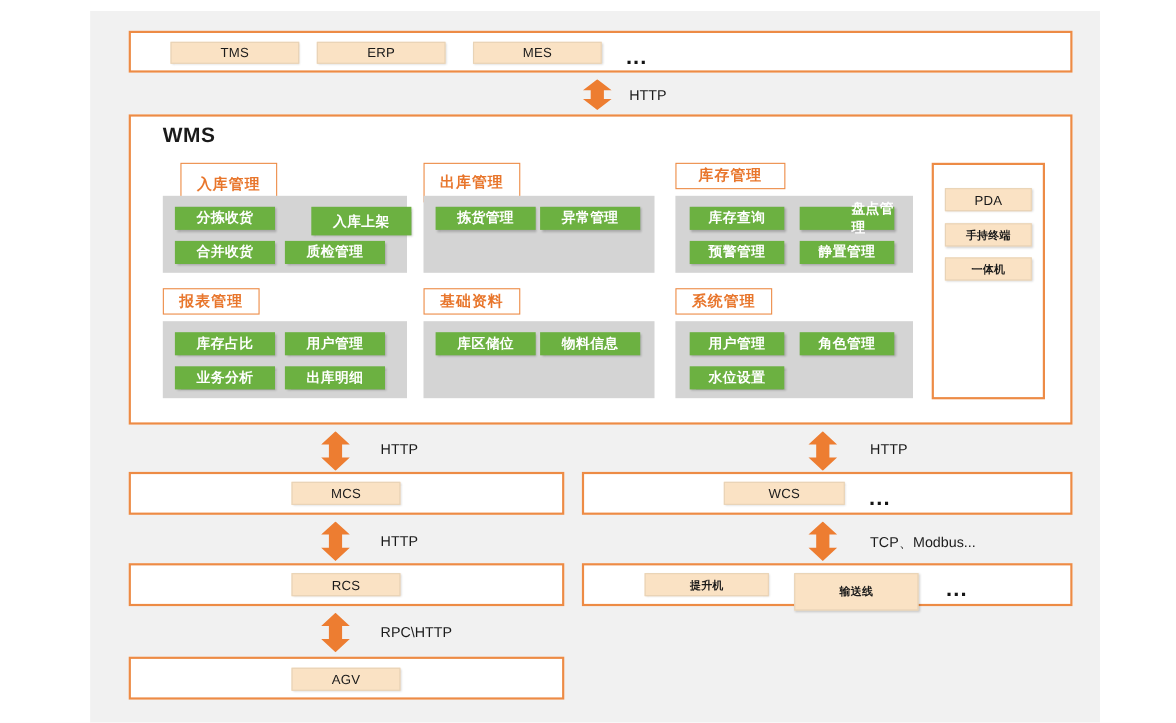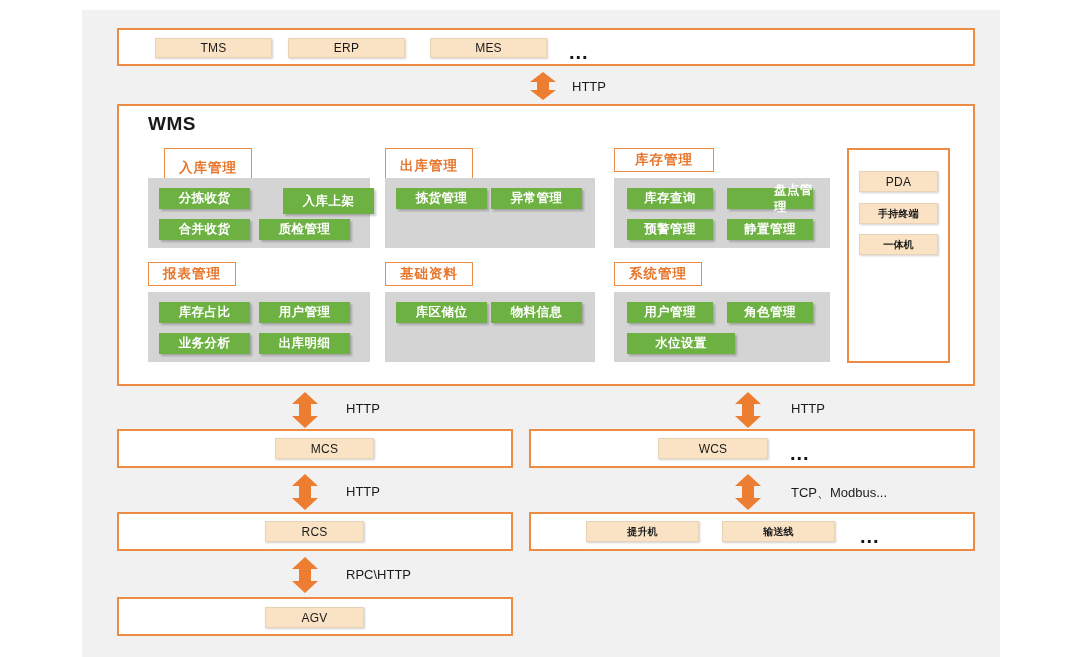--- a/index.html
+++ b/index.html
@@ -173,21 +173,21 @@
 
 <div class="seclabel" style="left:385px; top:262px; width:88px; height:24px;">基础资料</div>
 <div class="gpanel" style="left:385px; top:292px; width:210px; height:70px;"></div>
 <div class="gbtn" style="left:396px; top:302px; width:91px; height:21px;">库区储位</div>
 <div class="gbtn" style="left:491px; top:302px; width:91px; height:21px;text-align:right;">物料信息</div>
 
 <div class="seclabel" style="left:614px; top:262px; width:88px; height:24px;">系统管理</div>
 <div class="gpanel" style="left:614px; top:292px; width:216px; height:70px;"></div>
 <div class="gbtn" style="left:627px; top:302px; width:86px; height:21px;">用户管理</div>
 <div class="gbtn" style="left:727px; top:302px; width:86px; height:21px;">角色管理</div>
-<div class="gbtn" style="left:627px; top:333px; width:108px; height:21px;">水位设置</div>
+<div class="gbtn" style="left:627px; top:333px; width:86px; height:21px;">水位设置</div>
 
 <div class="band" style="left:847px; top:148px; width:103px; height:215px;">
 </div>
 <div class="chip" style="left:859px; top:171px; width:79px; height:21px;">PDA</div>
 <div class="chip cn" style="left:859px; top:203px; width:79px; height:21px;">手持终端</div>
 <div class="chip cn" style="left:859px; top:234px; width:79px; height:21px;">一体机</div>
 
 <div class="darrow" style="left:290px; top:392px; height:36px;">
   <svg viewBox="0 0 30 36" preserveAspectRatio="none" aria-hidden="true">
     <polygon points="15,0 28,12 21,12 21,24 28,24 15,36 2,24 9,24 9,12 2,12" fill="#ED7D31"></polygon>
@@ -197,21 +197,21 @@
 
 <div class="darrow" style="left:733px; top:392px; height:36px;">
   <svg viewBox="0 0 30 36" preserveAspectRatio="none" aria-hidden="true">
     <polygon points="15,0 28,12 21,12 21,24 28,24 15,36 2,24 9,24 9,12 2,12" fill="#ED7D31"></polygon>
   </svg>
 </div>
 <div class="proto" style="left:791px; top:401px;">HTTP</div>
 
 <div class="band" style="left:117px; top:429px; width:396px; height:39px;">
 </div>
-<div class="chip" style="left:275px; top:438px; width:99px; height:21px;">MCS</div>
+<div class="chip" style="left:265px; top:438px; width:99px; height:21px;">MCS</div>
 
 <div class="band" style="left:529px; top:429px; width:446px; height:39px;">
 </div>
 <div class="chip" style="left:658px; top:438px; width:110px; height:21px;">WCS</div>
 <div class="ellip" style="left:790px; top:449px;">...</div>
 
 <div class="darrow" style="left:290px; top:474px; height:36px;">
   <svg viewBox="0 0 30 36" preserveAspectRatio="none" aria-hidden="true">
     <polygon points="15,0 28,12 21,12 21,24 28,24 15,36 2,24 9,24 9,12 2,12" fill="#ED7D31"></polygon>
   </svg>
@@ -225,21 +225,21 @@
 </div>
 <div class="proto" style="left:791px; top:484px;">TCP、Modbus...</div>
 
 <div class="band" style="left:117px; top:512px; width:396px; height:39px;">
 </div>
 <div class="chip" style="left:265px; top:521px; width:99px; height:21px;">RCS</div>
 
 <div class="band" style="left:529px; top:512px; width:446px; height:39px;">
 </div>
 <div class="chip cn" style="left:586px; top:521px; width:113px; height:21px;">提升机</div>
-<div class="chip cn" style="left:722px; top:521px; width:113px; height:21px;">输送线</div>
+<div class="chip cn" style="left:722px; top:521px; width:113px; height:34px;">输送线</div>
 <div class="ellip" style="left:860px; top:532px;">...</div>
 
 <div class="darrow" style="left:290px; top:557px; height:36px;">
   <svg viewBox="0 0 30 36" preserveAspectRatio="none" aria-hidden="true">
     <polygon points="15,0 28,12 21,12 21,24 28,24 15,36 2,24 9,24 9,12 2,12" fill="#ED7D31"></polygon>
   </svg>
 </div>
 <div class="proto" style="left:346px; top:567px;">RPC\HTTP</div>
 
 <div class="band" style="left:117px; top:597px; width:396px; height:39px;">

